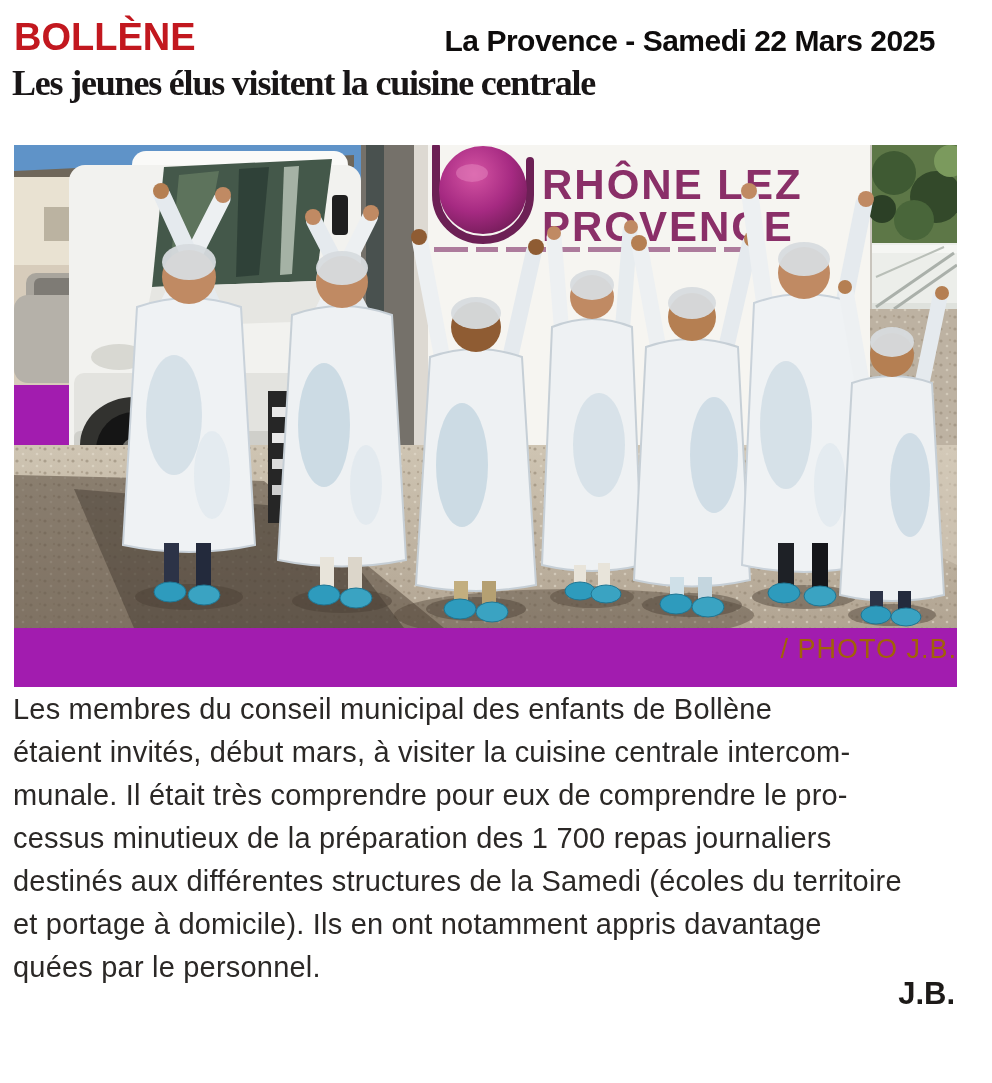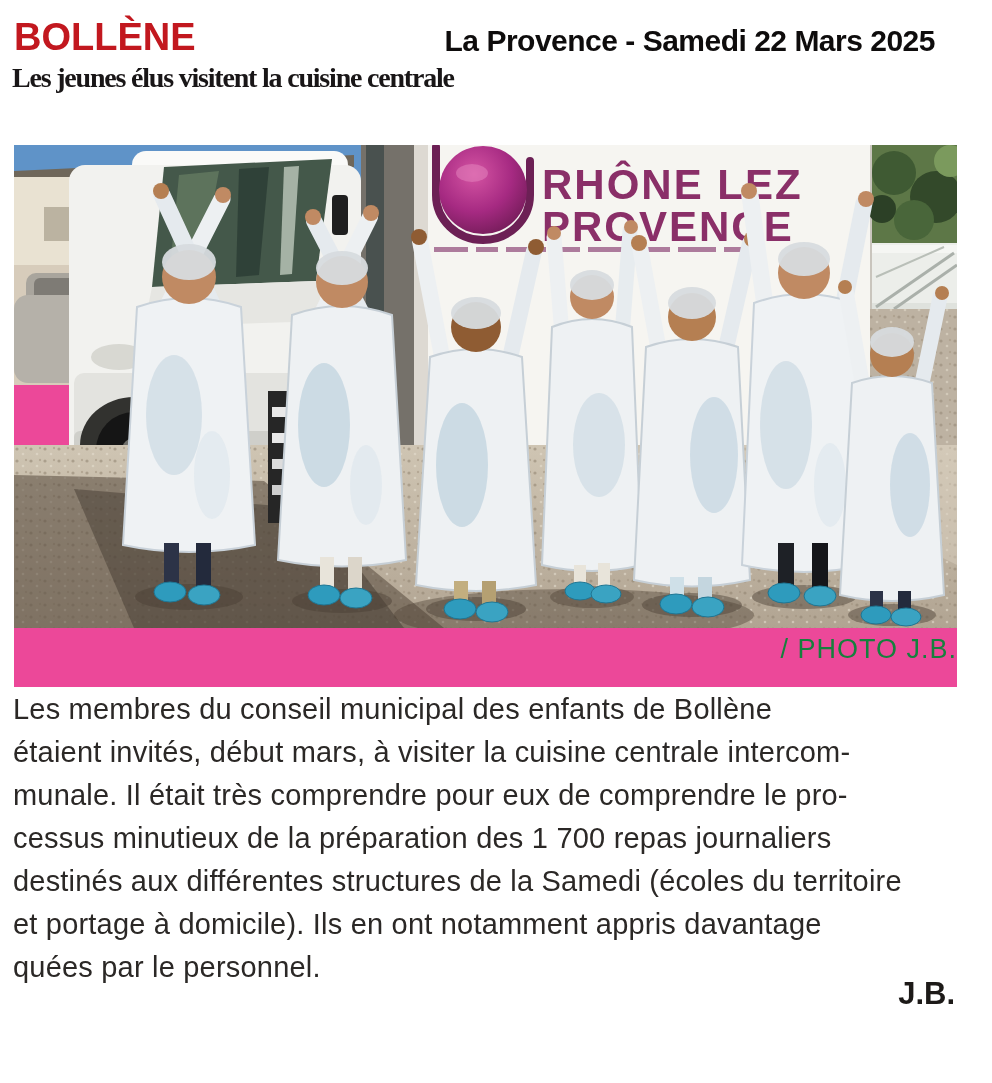--- a/index.html
+++ b/index.html
@@ -26,40 +26,40 @@
     font-weight: bold;
     color: #0e0c0c;
     letter-spacing: -0.5px;
     text-align: right;
   }
   .headline {
     position: absolute;
     left: 12px; top: 62px;
     margin: 0;
     font-family: "Liberation Serif", serif;
-    font-size: 28px;
+    font-size: 36px;
     font-weight: bold;
     color: #191617;
     letter-spacing: -1.2px;
     white-space: nowrap;
   }
   .photo {
     position: absolute;
     left: 14px; top: 145px;
     width: 943px; height: 542px;
     margin: 0;
-    background: #ec4899;
+    background: #a21caf;
     text-align: right;
   }
   .photo svg { display: block; }
   .credit {
     position: absolute;
     right: 35px; top: 634px;
     font-size: 27px;
-    color: #15803d;
+    color: #a16207;
     letter-spacing: 1px;
   }
   .article {
     position: absolute;
     left: 13px; top: 688px;
     width: 966px;
     color: #2b2826;
   }
   .art-line {
     font-size: 29px;

